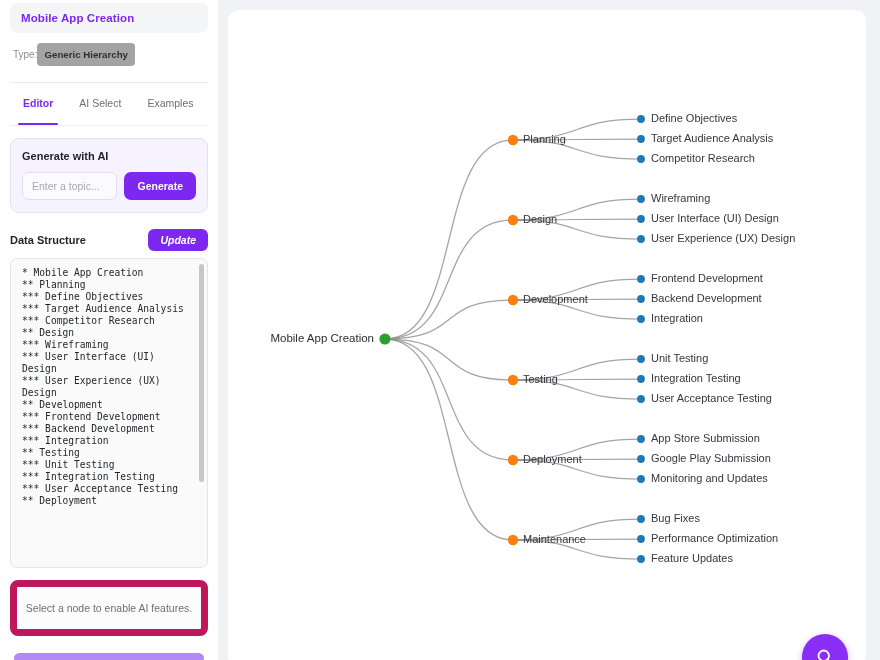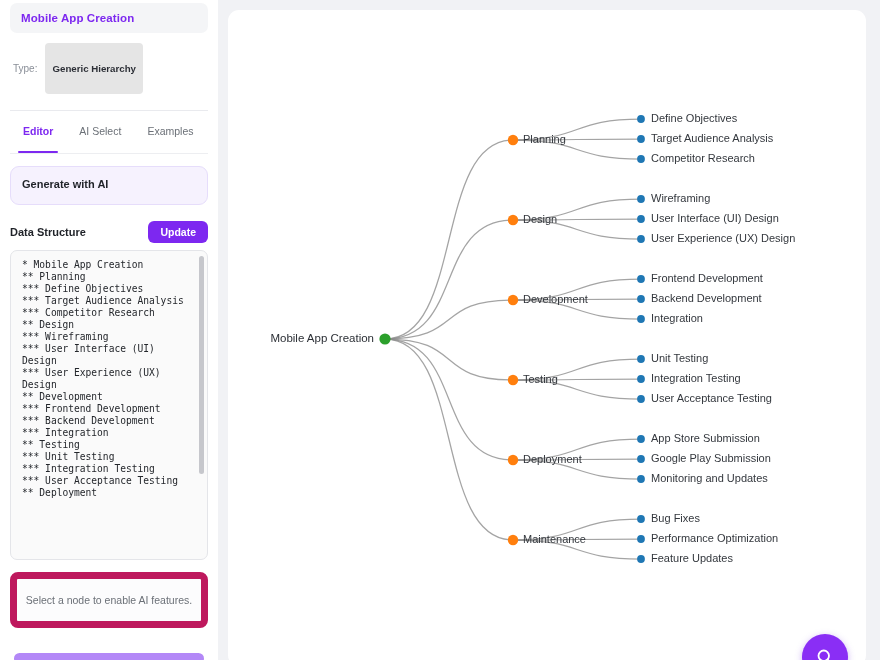--- a/index.html
+++ b/index.html
@@ -35,29 +35,29 @@
     border-radius: 7px;
     padding: 9px 11px;
   }
   .doc-title {
     color: #7d28f0;
     font-weight: bold;
     font-size: 11.5px;
     letter-spacing: .1px;
   }
   .type-row {
-    display: flex; align-items: center; gap: 8px;
+    display: flex; align-items: center; gap: 0;
     margin: 10px 10px 16px 13px;
     font-size: 10px;
   }
   .type-label { color: #8a8f98; }
   .type-badge {
-    background: #e5e5e5;
+    background: #a3a3a3;
     border-radius: 4px;
-    padding: 20px 7px;
+    padding: 6px 7px;
     color: #2c2f36;
     font-weight: bold;
     font-size: 9.7px;
   }
   .hr { height: 1px; background: #e9eaee; margin: 11px 10px 0 10px; }
 
   
   #tabs {
     display: flex; align-items: flex-end;
     margin: 8px 0 0 10px;
@@ -93,21 +93,21 @@
   
   .ai-card {
     margin: 12px 10px 0 10px;
     background: #f6f2fe;
     border: 1px solid #e6ddfb;
     border-radius: 9px;
     padding: 11px 11px 12px 11px;
   }
   .ai-card-title {
     font-size: 11px; font-weight: bold; color: #1f2228;
-    margin-bottom: 2px;
+    margin-bottom: 10px;
   }
   .ai-row { display: flex; gap: 7px; align-items: stretch; }
   .ai-input {
     flex: 1 1 auto;
     min-width: 0;
     background: #fbfaff;
     border: 1px solid #e3dcf7;
     border-radius: 7px;
     font-size: 10.5px;
     color: #22252a;
@@ -134,20 +134,21 @@
     display: flex; align-items: center; justify-content: space-between;
     margin: 16px 10px 7px 10px;
   }
   .ds-title { font-size: 11px; font-weight: bold; color: #1f2228; }
   .btn-update {
     background: #7d28f0; color: #fff; border: none;
     border-radius: 6px;
     font-size: 10.5px; font-weight: bold;
     padding: 5px 12px; cursor: pointer;
     font-family: "Liberation Sans", sans-serif;
+    font-style: italic;
   }
   .ds-box {
     margin: 0 10px;
     height: 310px;
     background: #fafafa;
     border: 1px solid #e4e5e9;
     border-radius: 7px;
     overflow: hidden;
     position: relative;
   }
@@ -245,20 +246,24 @@
     <div id="tabs">
       <div class="tab active">Editor</div>
       <div class="tab">AI Select</div>
       <div class="tab">Examples</div>
       <div class="tab">Settings</div>
     </div>
     <div id="tabs-underline"></div>
 
     <div class="ai-card">
       <div class="ai-card-title">Generate with AI</div>
+      <div class="ai-row">
+        <input class="ai-input" type="text" placeholder="Enter a topic..." style="">
+        <button class="btn-primary">Generate</button>
+      </div>
     </div>
 
     <div class="ds-header">
       <span class="ds-title">Data Structure</span>
       <button class="btn-update">Update</button>
     </div>
 
     <div class="ds-box">
       <div class="ds-text">* Mobile App Creation
 ** Planning

